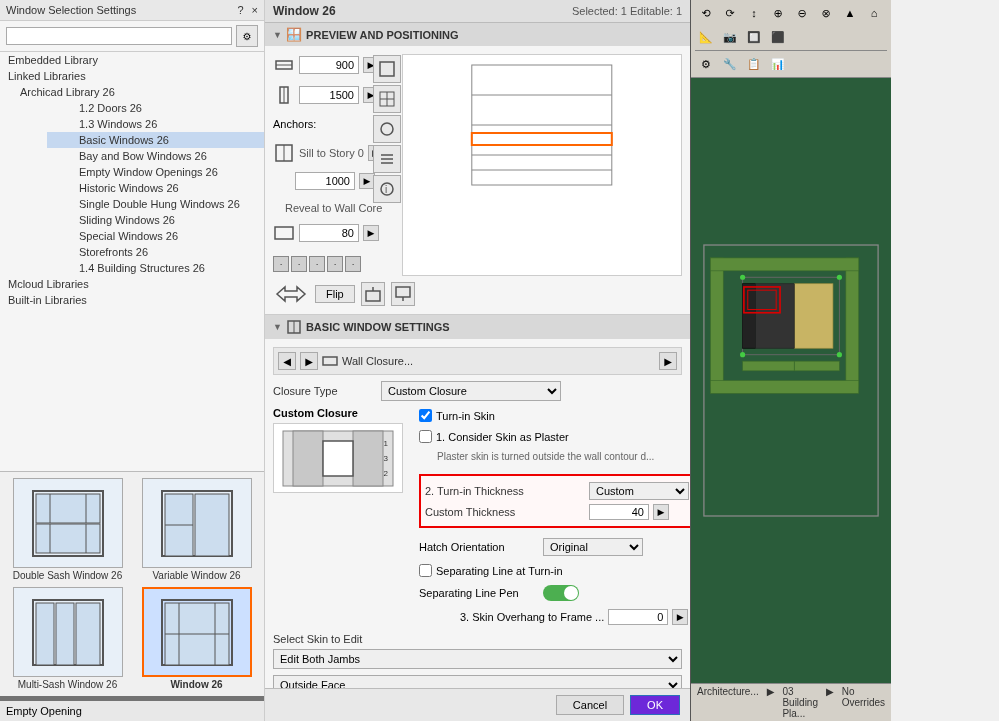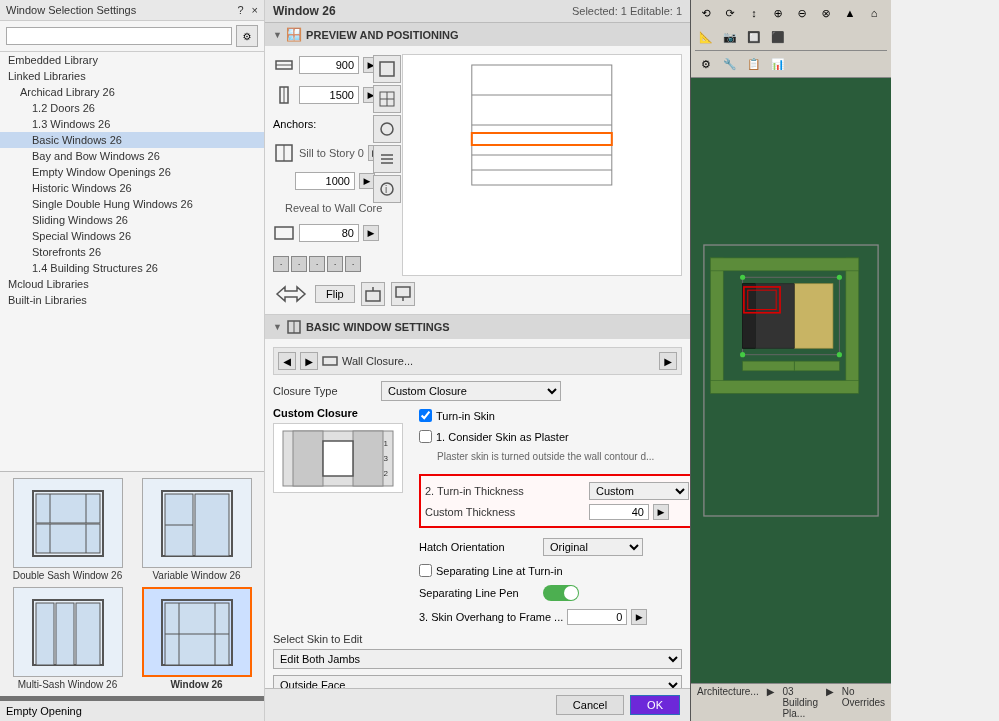--- a/index.html
+++ b/index.html
@@ -15,21 +15,21 @@
     .search-row { display: flex; align-items: center; padding: 4px 6px; gap: 4px; border-bottom: 1px solid #ccc; }
     .search-input { flex: 1; border: 1px solid #aaa; padding: 2px 4px; font-size: 11px; }
     .settings-btn { width: 22px; height: 22px; border: 1px solid #aaa; background: #e8e8e8; cursor: pointer; font-size: 10px; display: flex; align-items: center; justify-content: center; }
 
     .tree-panel { flex: 1; overflow-y: auto; overflow-x: hidden; }
 
     .tree-item { padding: 2px 6px 2px 16px; cursor: pointer; color: #333; white-space: nowrap; overflow: hidden; text-overflow: ellipsis; font-size: 11px; }
     .tree-item.selected { background: #c5d8f0; }
     .tree-item.level1 { padding-left: 8px; }
     .tree-item.level2 { padding-left: 20px; }
-    .tree-item.level3 { padding-left: 32px; }
+    .tree-item.level3 { padding-left: 32px; margin-left: 47px; }
 
     .preview-section { border-top: 1px solid #ccc; padding: 6px; display: grid; grid-template-columns: 1fr 1fr; gap: 6px; background: #f0f0f0; }
 
     .preview-item { display: flex; flex-direction: column; align-items: center; cursor: pointer; }
     .preview-item.selected .preview-box { border: 2px solid #0066cc; background: #cce0ff; }
     .preview-box { width: 110px; height: 90px; border: 1px solid #aaa; background: #e8f0f8; display: flex; align-items: center; justify-content: center; overflow: hidden; }
     .preview-label { font-size: 10px; text-align: center; margin-top: 2px; color: #333; }
 
     .bottom-bar { border-top: 5px solid #737373; padding: 4px 6px; background: #e8e8e8; font-size: 11px; cursor: pointer; }
 
@@ -480,21 +480,21 @@
               </div>
 
               <div class="sep-line-row">
                 <span style="min-width:120px;">Separating Line Pen</span>
                 <div class="toggle-switch on">
                   <div class="toggle-knob"></div>
                 </div>
               </div>
 
               <div class="overhang-row">
-                <span style="min-width:140px;">3. Skin Overhang to Frame ...</span>
+                <span style="min-width:140px;margin-left:41px;">3. Skin Overhang to Frame ...</span>
                 <input class="settings-input" type="text" value="0" style="">
                 <button class="arrow-btn">▶</button>
               </div>
             </div>
           </div>
 
           <div class="select-skin-row" style="margin-top:6px;">
             <div class="dropdown-row">
               <span class="dropdown-label">Select Skin to Edit</span>
             </div>

